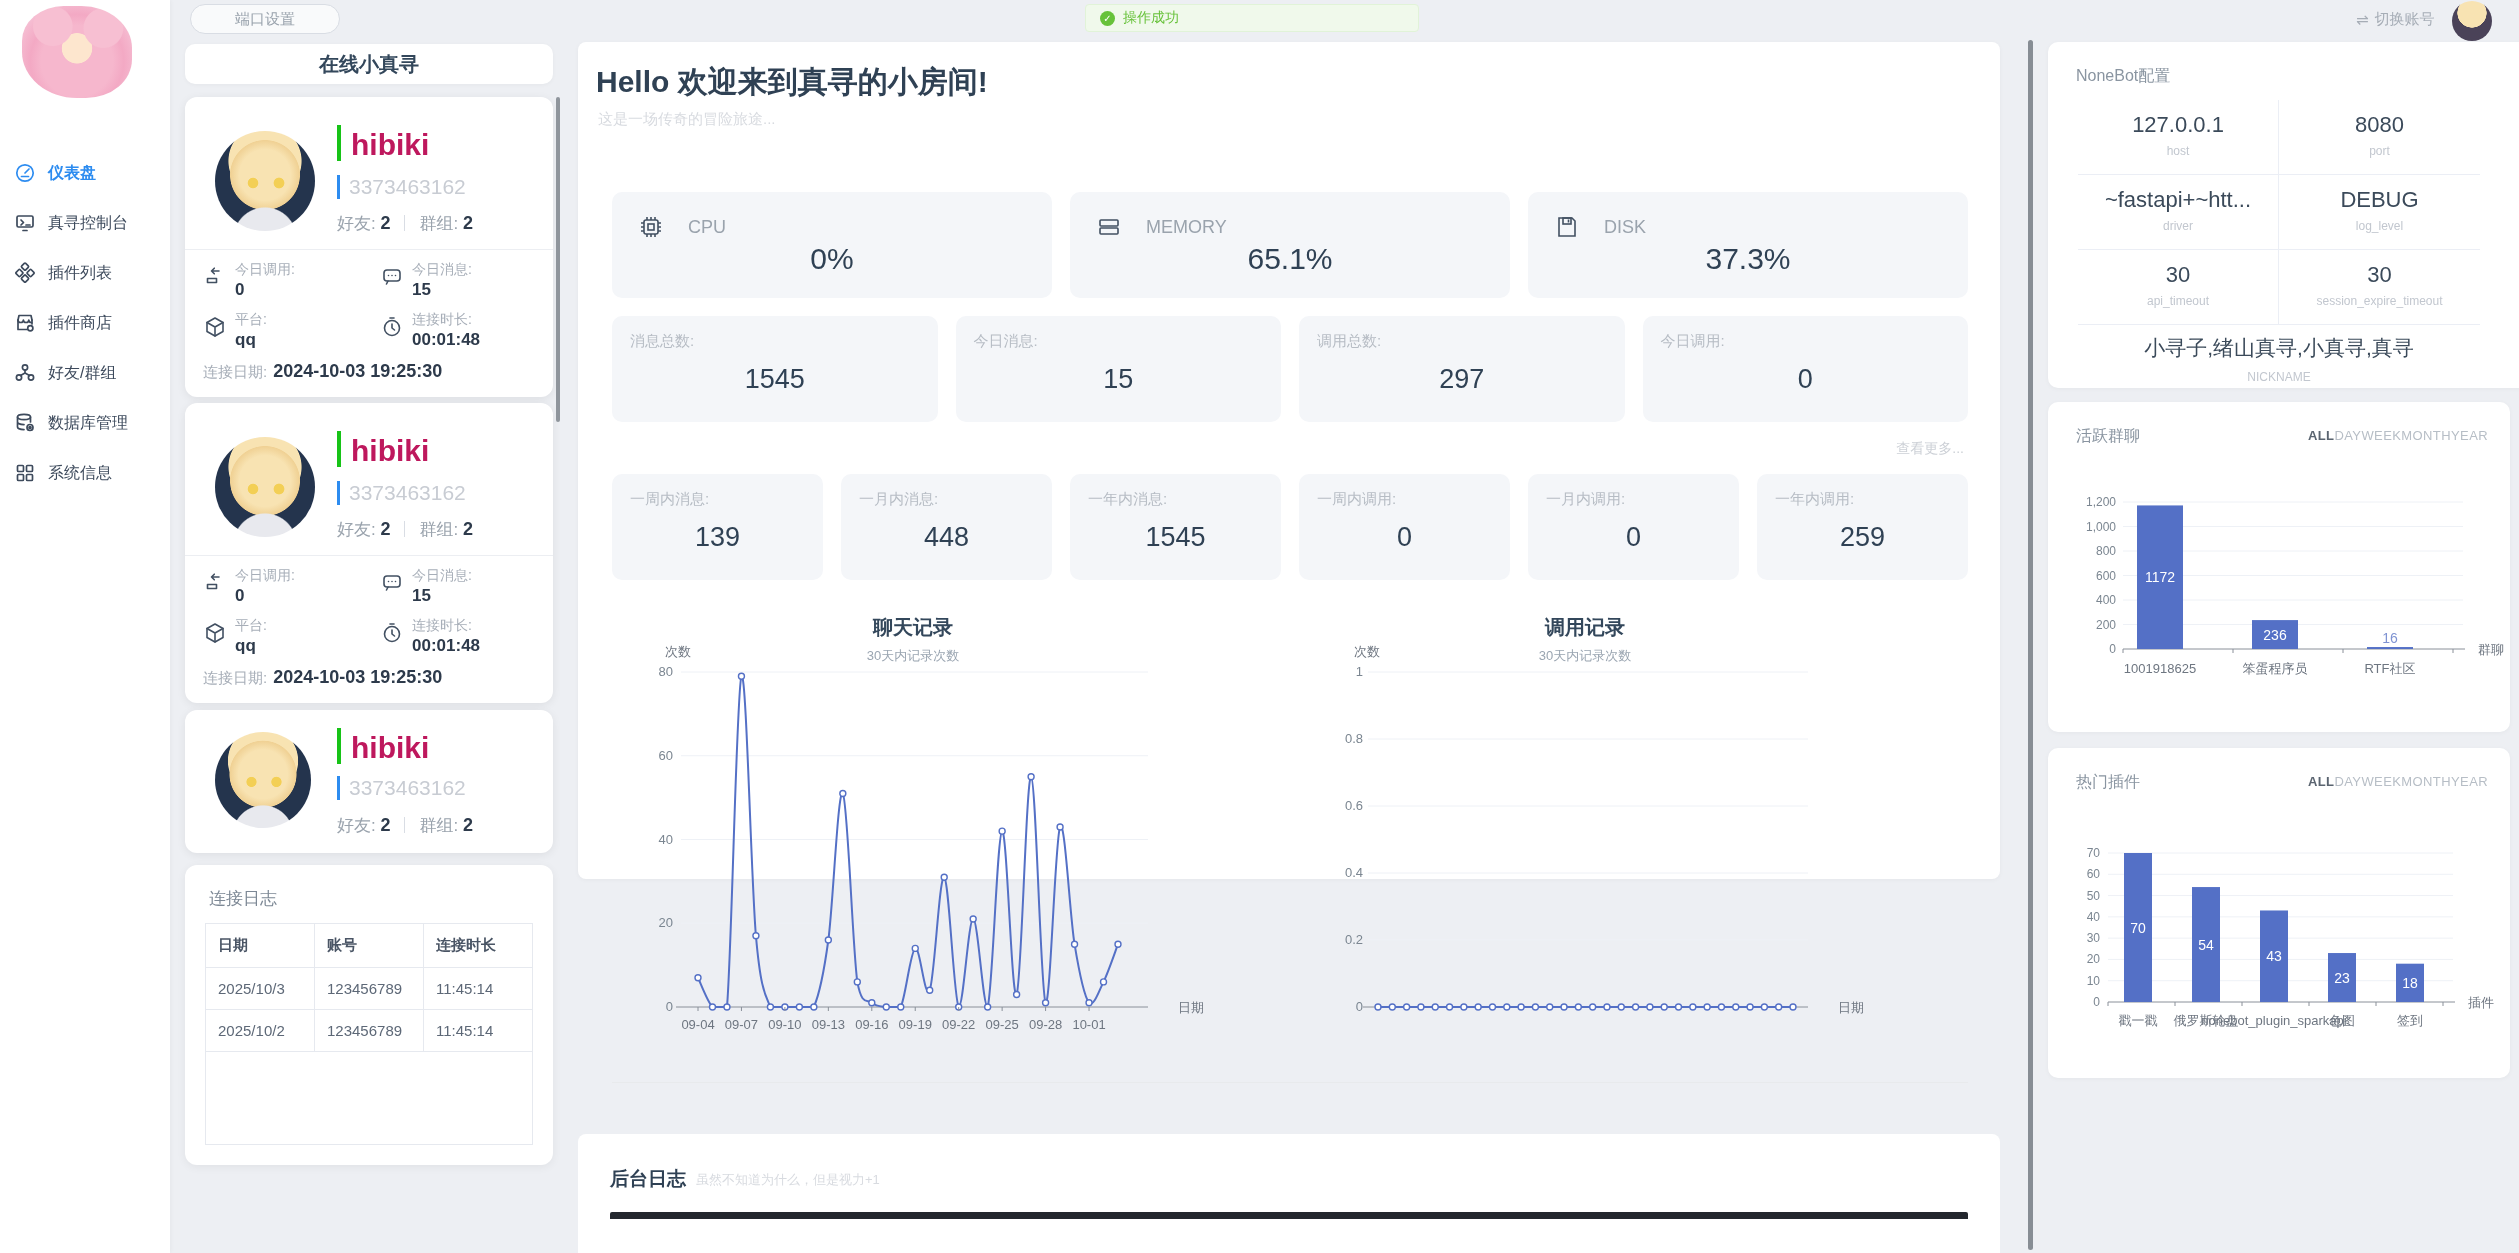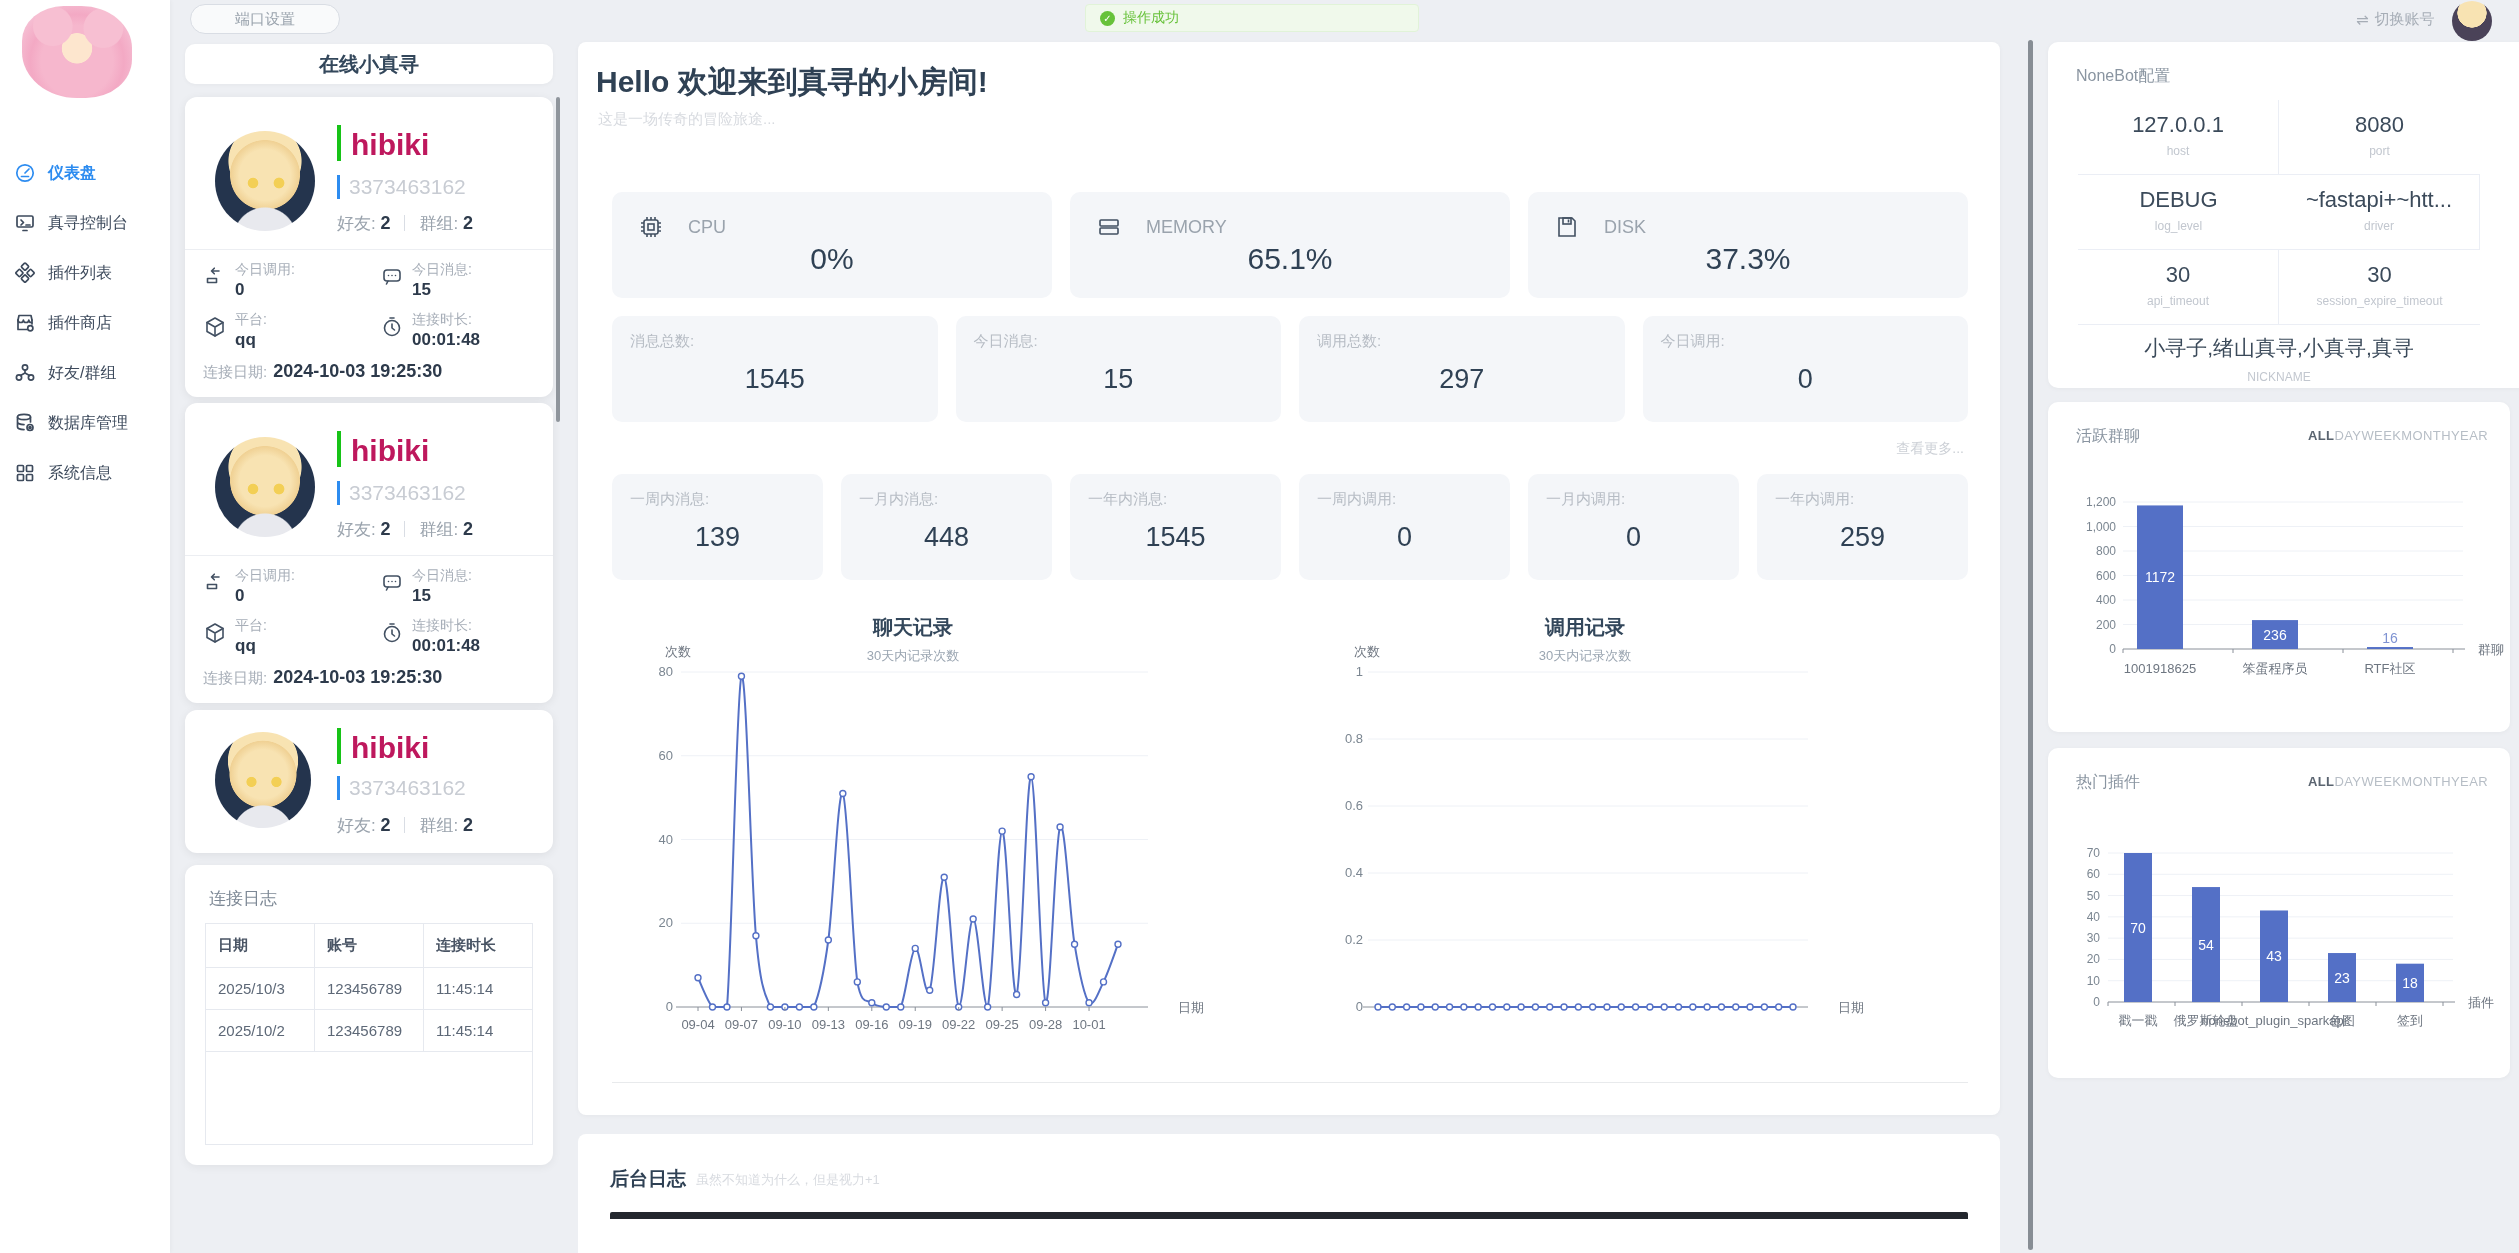--- a/index.html
+++ b/index.html
@@ -61,21 +61,21 @@
   .logtable .tr{display:flex;}
   .logtable .td{width:109px;padding:12px 0 12px 12px;border-right:1px solid #e6e9ef;border-bottom:1px solid #e6e9ef;}
   .logtable .td:last-child{border-right:none;width:108px;}
   .logtable .th{color:#4a5565;font-weight:bold;}
   
   .toast{left:1085px;top:4px;width:334px;height:28px;background:#f0f9eb;border:1px solid #e1f3d8;border-radius:4px;
     display:flex;align-items:center;gap:8px;padding-left:14px;z-index:30;}
   .toast .chk{width:15px;height:15px;border-radius:50%;background:var(--success);color:#fff;font-size:10px;display:flex;align-items:center;justify-content:center;}
   .toast .txt{color:var(--success);font-size:14px;}
   
-  .main{left:578px;top:42px;width:1422px;height:1073px;background:var(--panel);border-radius:8px;box-shadow:0 1px 5px rgba(0,0,0,.04);}
+  .main{left:578px;top:42px;width:1422px;height:837px;background:var(--panel);border-radius:8px;box-shadow:0 1px 5px rgba(0,0,0,.04);}
   .hello{position:absolute;left:18px;top:20px;font-size:30px;font-weight:bold;color:#2f4154;}
   .hello-sub{position:absolute;left:20px;top:68px;font-size:15px;color:#d8dbe0;}
   .sysrow{position:absolute;left:34px;top:150px;width:1356px;display:grid;grid-template-columns:1fr 1fr 1fr;gap:18px;}
   .syscard{height:106px;background:var(--cardbg);border-radius:10px;position:relative;}
   .syscard .hd{position:absolute;left:26px;top:22px;display:flex;align-items:center;gap:24px;color:#9aa3ad;font-size:18px;}
   .syscard .hd svg{stroke:#425062;fill:none;stroke-width:1.6;width:26px;height:26px;}
   .syscard .val{position:absolute;left:0;right:0;top:50px;text-align:center;font-size:30px;color:#2f4154;}
   .statrow1{position:absolute;left:34px;top:274px;width:1356px;display:grid;grid-template-columns:repeat(4,1fr);gap:18px;}
   .statrow2{position:absolute;left:34px;top:432px;width:1356px;display:grid;grid-template-columns:repeat(6,1fr);gap:18px;}
   .statcard{height:106px;background:var(--cardbg);border-radius:10px;position:relative;}
@@ -575,27 +575,27 @@
     <div class="rtitle">NoneBot配置</div>
     <div class="cfg-grid">
       <div class="cfg-cell cl">
           <div class="v">127.0.0.1</div>
           <div class="l">host</div>
         </div>
       <div class="cfg-cell">
           <div class="v">8080</div>
           <div class="l">port</div>
         </div>
+      <div class="cfg-cell cl">
+          <div class="v">~fastapi+~htt...</div>
+          <div class="l">driver</div>
+        </div>
       <div class="cfg-cell">
           <div class="v">DEBUG</div>
           <div class="l">log_level</div>
-        </div>
-      <div class="cfg-cell cl">
-          <div class="v">~fastapi+~htt...</div>
-          <div class="l">driver</div>
         </div>
       <div class="cfg-cell cl">
           <div class="v">30</div>
           <div class="l">api_timeout</div>
         </div>
       <div class="cfg-cell">
           <div class="v">30</div>
           <div class="l">session_expire_timeout</div>
         </div>
     </div>

